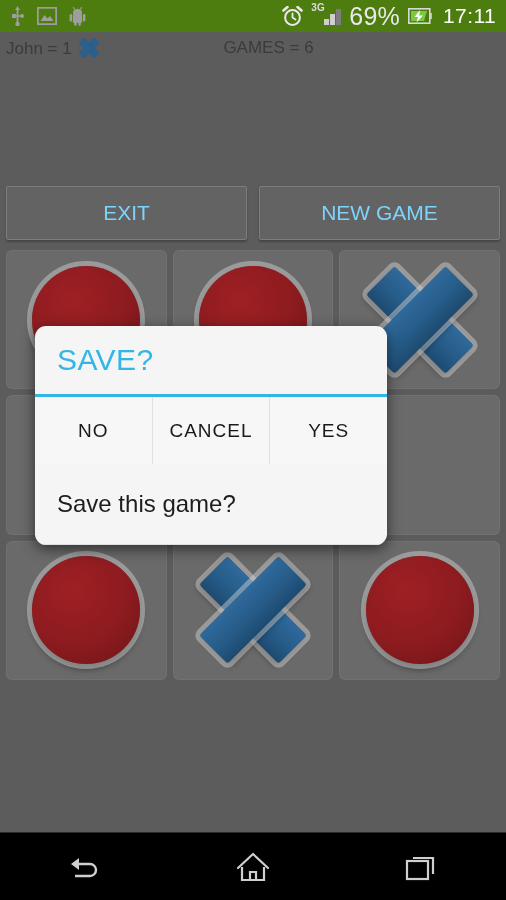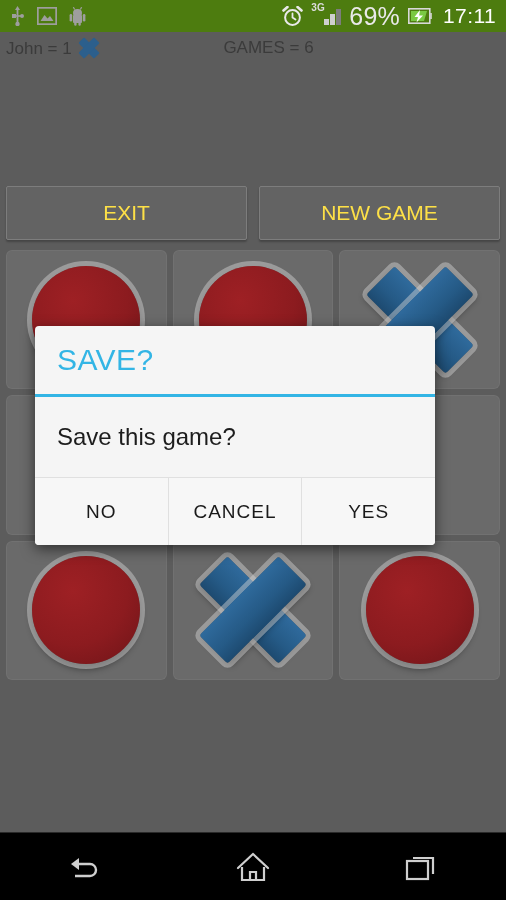--- a/index.html
+++ b/index.html
@@ -51,21 +51,21 @@
   .mini-x::after{ transform:translate(-50%,-50%) rotate(-45deg); }
   .mini-o{ width:21px; height:21px; border-radius:50%; background:#8c1f22; }
 
   
   #top-buttons{
     position:absolute; left:6px; top:154px; width:494px; height:54px;
     display:flex; gap:12px;
   }
   .top-btn{
     flex:1; background:#636363; border:1px solid #7d7d7d;
-    border-radius:2px; color:#fde047; font-size:21px;
+    border-radius:2px; color:#7dd3fc; font-size:21px;
     display:flex; align-items:center; justify-content:center;
     box-shadow:0 2px 2px rgba(0,0,0,.25);
     text-align:right;
   }
 
   
   #board{
     position:absolute; left:6px; top:218px; width:494px; height:430px;
     display:grid; grid-template-columns:repeat(3,1fr); grid-template-rows:repeat(3,1fr);
     gap:6px;
@@ -93,22 +93,22 @@
   .piece-x .arm.a2{ transform:translate(-50%,-50%) rotate(-45deg); }
 
   
   #scrim{
     position:absolute; left:0; top:32px; width:506px; height:800px;
     background:rgba(0,0,0,0.0); pointer-events:none;
   }
 
   
   #dialog{
-    position:absolute; left:35px; top:326px; width:400px;
-    background:#f5f5f5; border-radius:4px;
+    position:absolute; left:35px; top:326px; width:352px;
+    background:#f5f5f5; border-radius:11px;
     box-shadow:0 4px 14px rgba(0,0,0,.55);
     z-index:20; overflow:hidden;
   }
   #dialog-title-bar{ height:68px; display:flex; align-items:center; padding:0 22px; }
   #dialog-title{ color:#33b5e5; font-size:30px; letter-spacing:.4px; }
   #dialog-divider{ height:3px; background:#33b5e5; }
   #dialog-body{ padding:26px 22px 26px 22px; border-bottom:1px solid #e0e0e0; }
   #dialog-message{ color:#1d1d1d; font-size:24px; }
   #dialog-buttons{ display:flex; height:67px; }
   .dlg-btn{
@@ -232,28 +232,28 @@
 
   </div>
 
   <div id="scrim"></div>
 
   <div id="dialog">
     <div id="dialog-title-bar">
       <span id="dialog-title">SAVE?</span>
     </div>
     <div id="dialog-divider"></div>
-    <div id="dialog-body">
-      <div id="dialog-message">Save this game?</div>
-    </div>
     <div id="dialog-buttons">
         <div class="dlg-btn">NO</div>
         <div class="dlg-btn">CANCEL</div>
         <div class="dlg-btn">YES</div>
       </div>
+    <div id="dialog-body">
+      <div id="dialog-message">Save this game?</div>
+    </div>
   </div>
 
   <div id="nav-bar">
     <div class="nav-btn">
       <svg width="36" height="30" viewBox="0 0 36 30">
         <path d="M13 6 L5 12 L13 18 Z" fill="#cfcfcf"></path>
         <path d="M9 12 L24 12 A6 6 0 0 1 24 24 L9 24" fill="none" stroke="#cfcfcf" stroke-width="2.4"></path>
       </svg>
     </div>
     <div class="nav-btn">

